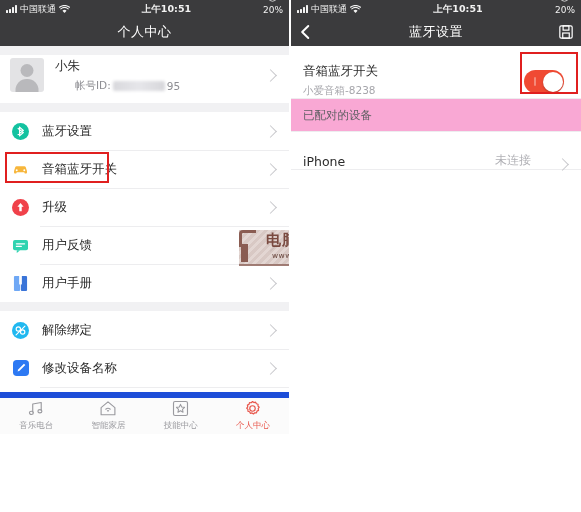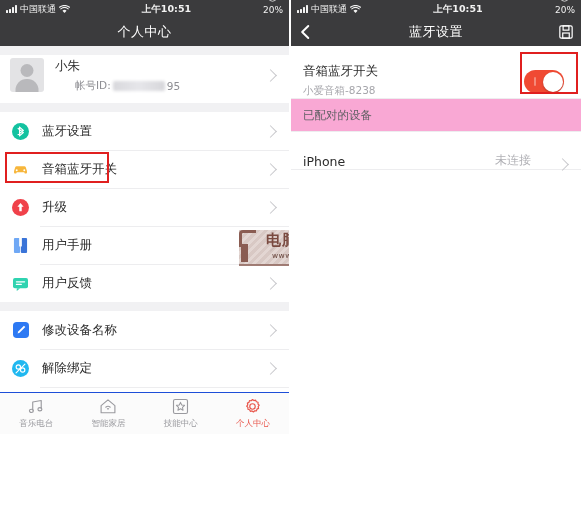--- a/index.html
+++ b/index.html
@@ -68,21 +68,21 @@
   .acct-name { font-size:12.5px; color:#2b2b2b; margin-bottom:4px; }
   .acct-id { font-size:10.5px; color:#8d8d92; display:flex; align-items:center;margin-left:20px; }
   .blur { display:inline-block; width:52px; height:10px; margin:0 2px; background:linear-gradient(90deg,#d8d8dc,#e6e6ea,#d6d6da); filter:blur(1.6px); border-radius:2px; }
 
   .version { text-align:center; font-size:9.5px; color:#b8b8bd; padding:12px 0 0; background:#f1f1f3; }
   .fill { background:#f1f1f3; }
 
   
   .tabbar {
     position:absolute; left:0; right:0; bottom:0; height:42px;
-    background:#fbfbfb; border-top:1px solid #1d4ed8;
+    background:#fbfbfb; border-top:6px solid #1d4ed8;
     display:flex; align-items:center;
   }
   .tab { flex:1; display:flex; flex-direction:column; align-items:center; justify-content:center; gap:3px; }
   .tab-label { font-size:8.5px; color:#9a9a9f; }
   .tab.active .tab-label { color:#e8554a; }
 
   
   .bt-head { display:flex; align-items:flex-end; height:52px; padding:0 12px; background:#fff; }
   .bt-txt { flex:1; }
   .bt-title { font-size:12.5px; color:#2b2b2b; margin-bottom:4px; }
@@ -206,68 +206,68 @@
             <circle cx="9" cy="9" r="9" fill="#f0414a"></circle>
             <path d="M9 4.3 L12.3 8.2 H10.3 V13 H7.7 V8.2 H5.7 Z" fill="#fff"></path>
           </svg>
         </span>
         <span class="label">升级</span>
         <span class="chev"></span>
       </div>
 
       <div class="row">
         <span class="ico">
-          <svg width="15" height="17" viewBox="0 0 16 18">
-            <rect x="1" y="1" width="6.6" height="16" rx="1" fill="#6fa8f5"></rect>
-            <rect x="8.4" y="1" width="6.6" height="16" rx="1" fill="#3a74d8"></rect>
-            <rect x="6.4" y="1" width="3.2" height="9" fill="#fff" opacity=".85"></rect>
-          </svg>
-        </span>
-        <span class="label">用户手册</span>
-        <span class="chev"></span>
-      </div>
-
-      <div class="row">
-        <span class="ico">
           <svg width="17" height="15" viewBox="0 0 18 16">
             <rect x="1" y="2" width="16" height="11" rx="2" fill="#2fd3b0"></rect>
             <path d="M5 13 L5 16 L8.6 13 Z" fill="#2fd3b0"></path>
             <rect x="4" y="5.5" width="10" height="1.3" rx=".65" fill="#fff"></rect>
             <rect x="4" y="8.3" width="6.5" height="1.3" rx=".65" fill="#fff"></rect>
           </svg>
         </span>
         <span class="label">用户反馈</span>
         <span class="chev"></span>
       </div>
+
+      <div class="row">
+        <span class="ico">
+          <svg width="15" height="17" viewBox="0 0 16 18">
+            <rect x="1" y="1" width="6.6" height="16" rx="1" fill="#6fa8f5"></rect>
+            <rect x="8.4" y="1" width="6.6" height="16" rx="1" fill="#3a74d8"></rect>
+            <rect x="6.4" y="1" width="3.2" height="9" fill="#fff" opacity=".85"></rect>
+          </svg>
+        </span>
+        <span class="label">用户手册</span>
+        <span class="chev"></span>
+      </div>
     </div>
 
     <div class="spacer"></div>
 
     <div class="card">
-      <div class="row">
-        <span class="ico">
-          <svg width="16" height="16" viewBox="0 0 17 17">
-            <rect x="0" y="0" width="17" height="17" rx="4" fill="#2d79f3"></rect>
-            <path d="M11.6 3.9 L13.1 5.4 L7 11.5 L4.9 12.1 L5.5 10 Z" fill="#fff"></path>
-          </svg>
-        </span>
-        <span class="label">修改设备名称</span>
-        <span class="chev"></span>
-      </div>
-
       <div class="row">
         <span class="ico">
           <svg width="17" height="17" viewBox="0 0 18 18">
             <circle cx="9" cy="9" r="9" fill="#20b8f0"></circle>
             <circle cx="6.7" cy="7.4" r="2.3" fill="none" stroke="#fff" stroke-width="1.2"></circle>
             <circle cx="11.3" cy="10.6" r="2.3" fill="none" stroke="#fff" stroke-width="1.2"></circle>
             <path d="M4.3 13.7 L13.7 4.3" stroke="#fff" stroke-width="1.2" stroke-linecap="round"></path>
           </svg>
         </span>
         <span class="label">解除绑定</span>
+        <span class="chev"></span>
+      </div>
+
+      <div class="row">
+        <span class="ico">
+          <svg width="16" height="16" viewBox="0 0 17 17">
+            <rect x="0" y="0" width="17" height="17" rx="4" fill="#2d79f3"></rect>
+            <path d="M11.6 3.9 L13.1 5.4 L7 11.5 L4.9 12.1 L5.5 10 Z" fill="#fff"></path>
+          </svg>
+        </span>
+        <span class="label">修改设备名称</span>
         <span class="chev"></span>
       </div>
 
       <div class="row">
         <span class="ico">
           <svg width="17" height="17" viewBox="0 0 18 18">
             <circle cx="9" cy="9" r="9" fill="#f5a623"></circle>
             <path d="M10.2 4.6 H5.4 a.9 .9 0 0 0 -.9 .9 v7 a.9 .9 0 0 0 .9 .9 h4.8" fill="none" stroke="#fff" stroke-width="1.25" stroke-linecap="round"></path>
             <path d="M9.3 6.4 L12.2 9 L9.3 11.6 M7.6 9 H12.1" stroke="#fff" stroke-width="1.25" fill="none" stroke-linecap="round" stroke-linejoin="round"></path>
           </svg>

